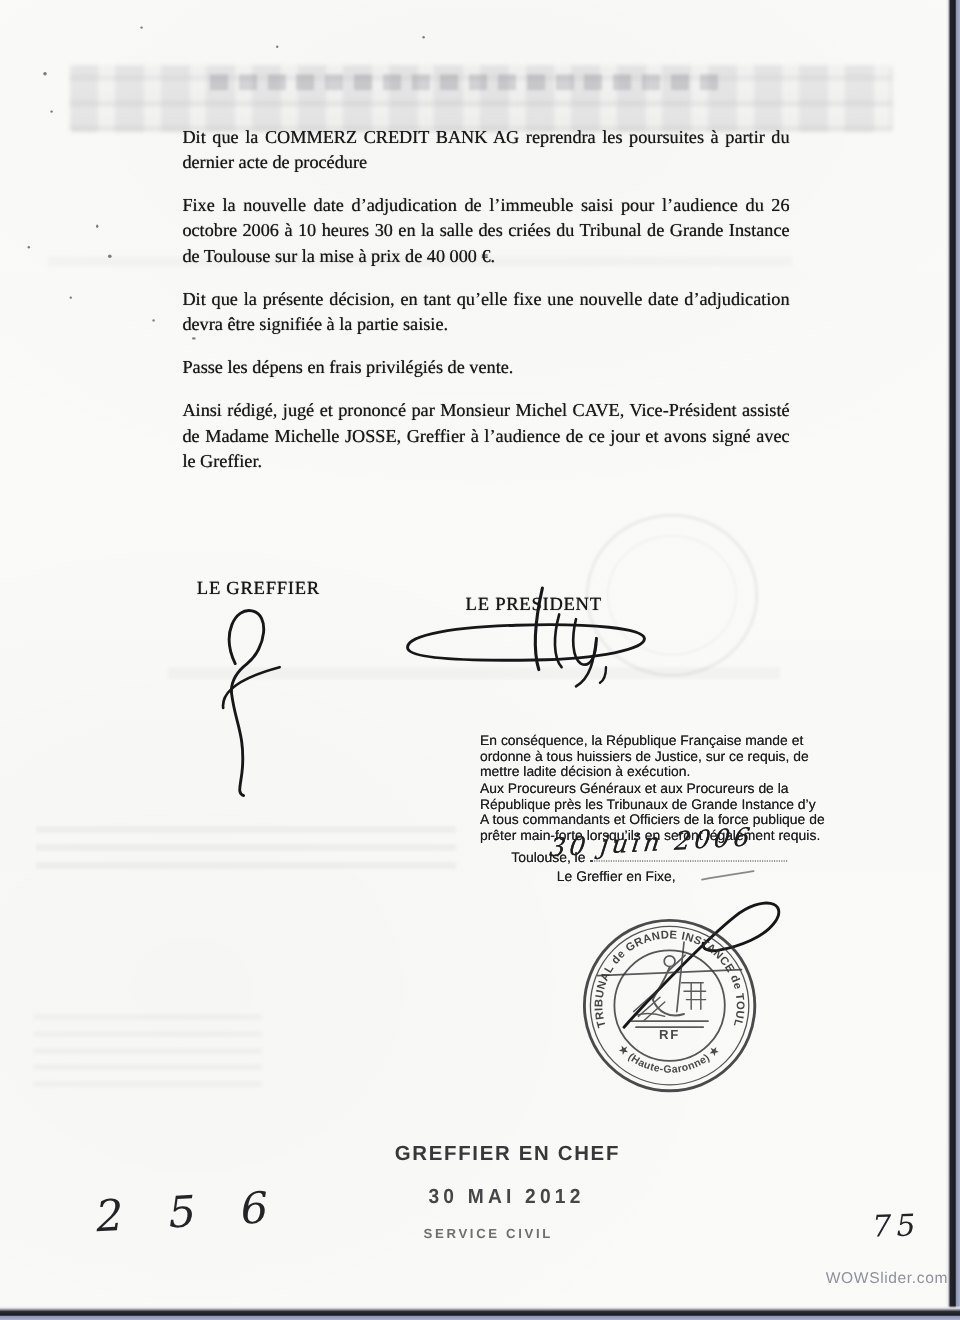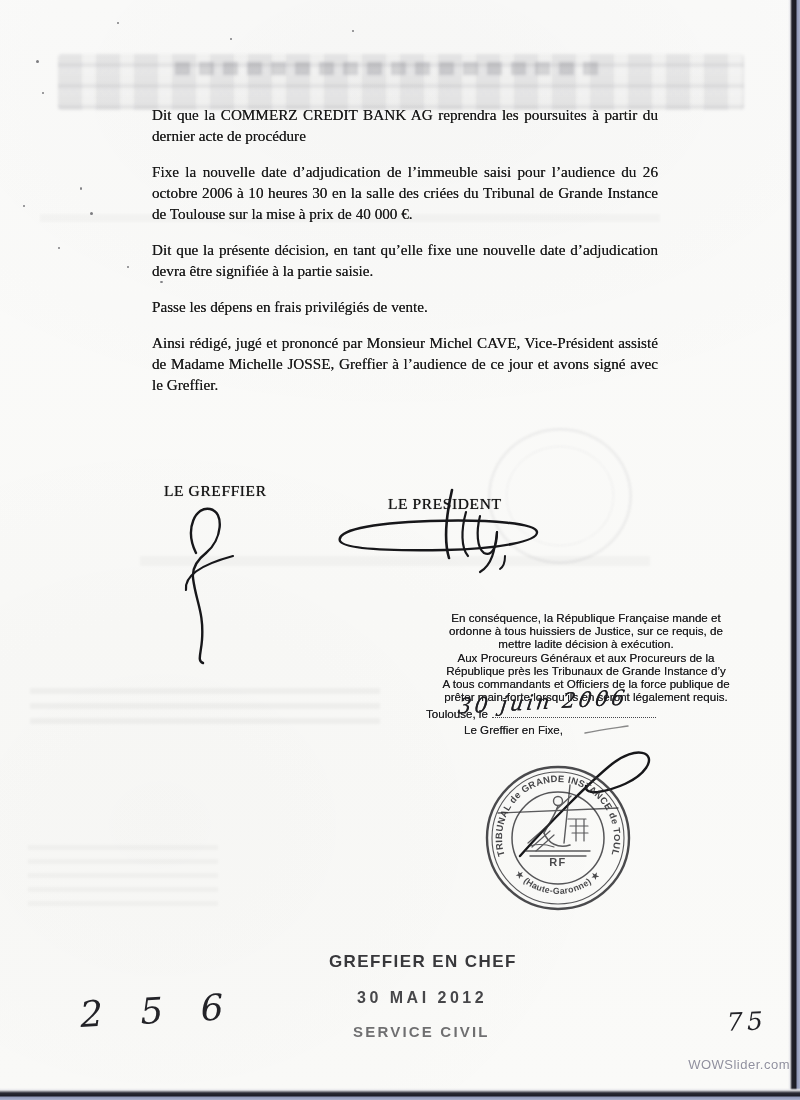--- a/index.html
+++ b/index.html
@@ -78,21 +78,21 @@
   
   .ink{position:absolute;inset:0;pointer-events:none;}
   .ink path{fill:none;stroke:#17171a;stroke-linecap:round;stroke-linejoin:round;}
   
   .exec-block{
     position:absolute;left:400px;top:611px;width:372px;
     font-family:"Liberation Sans",sans-serif;
     font-size:11.6px;line-height:13.2px;color:#1d1d20;
     text-shadow:0 0 0.5px rgba(30,30,33,0.8);
   }
-  .exec-block .line{white-space:nowrap;text-align:center;}
+  .exec-block .line{white-space:nowrap;}
   .date-line{margin-top:3px;padding-left:26px;white-space:nowrap;position:relative;}
   .dotted{
     display:inline-block;width:164px;height:11px;margin-left:4px;
     border-bottom:1.5px dotted #45454a;
   }
   .hand-date{
     position:absolute;left:58px;top:-10px;
     font-family:"DejaVu Serif",serif;font-style:italic;
     font-size:21px;color:#1e1e22;letter-spacing:3px;
     transform:rotate(-3deg) skewX(-10deg);
@@ -102,21 +102,21 @@
   .seal{position:absolute;left:484px;top:763px;}
   .seal text{fill:#2c2c2f;font-family:"Liberation Sans",sans-serif;font-weight:bold;}
   .seal .ring{stroke:#2c2c2f;fill:none;}
   .seal .fig{stroke:#333336;fill:none;stroke-linecap:round;stroke-linejoin:round;}
   
   .stamp{
     position:absolute;font-family:"Liberation Sans",sans-serif;font-weight:bold;color:#28282c;
   }
   .stamp-title{left:329px;top:952px;font-size:17px;letter-spacing:1.4px;opacity:0.92;}
   .stamp-date{left:357px;top:989px;font-size:16px;letter-spacing:3.5px;opacity:0.85;transform:scaleY(1.06);}
-  .stamp-dept{left:353px;top:1023px;font-size:15px;letter-spacing:2.2px;opacity:0.66;}
+  .stamp-dept{left:353px;top:1023px;font-size:11px;letter-spacing:2.2px;opacity:0.66;}
   
   .hand-num{
     font-family:"DejaVu Serif",serif;font-style:italic;color:#232328;position:absolute;
   }
   .num-left{left:80px;top:990px;font-size:36px;letter-spacing:13px;transform:rotate(-3deg);}
   .num-right{left:727px;top:1007px;font-size:25px;letter-spacing:4px;transform:rotate(-2deg);}
 </style>
 </head>
 <body>
 

